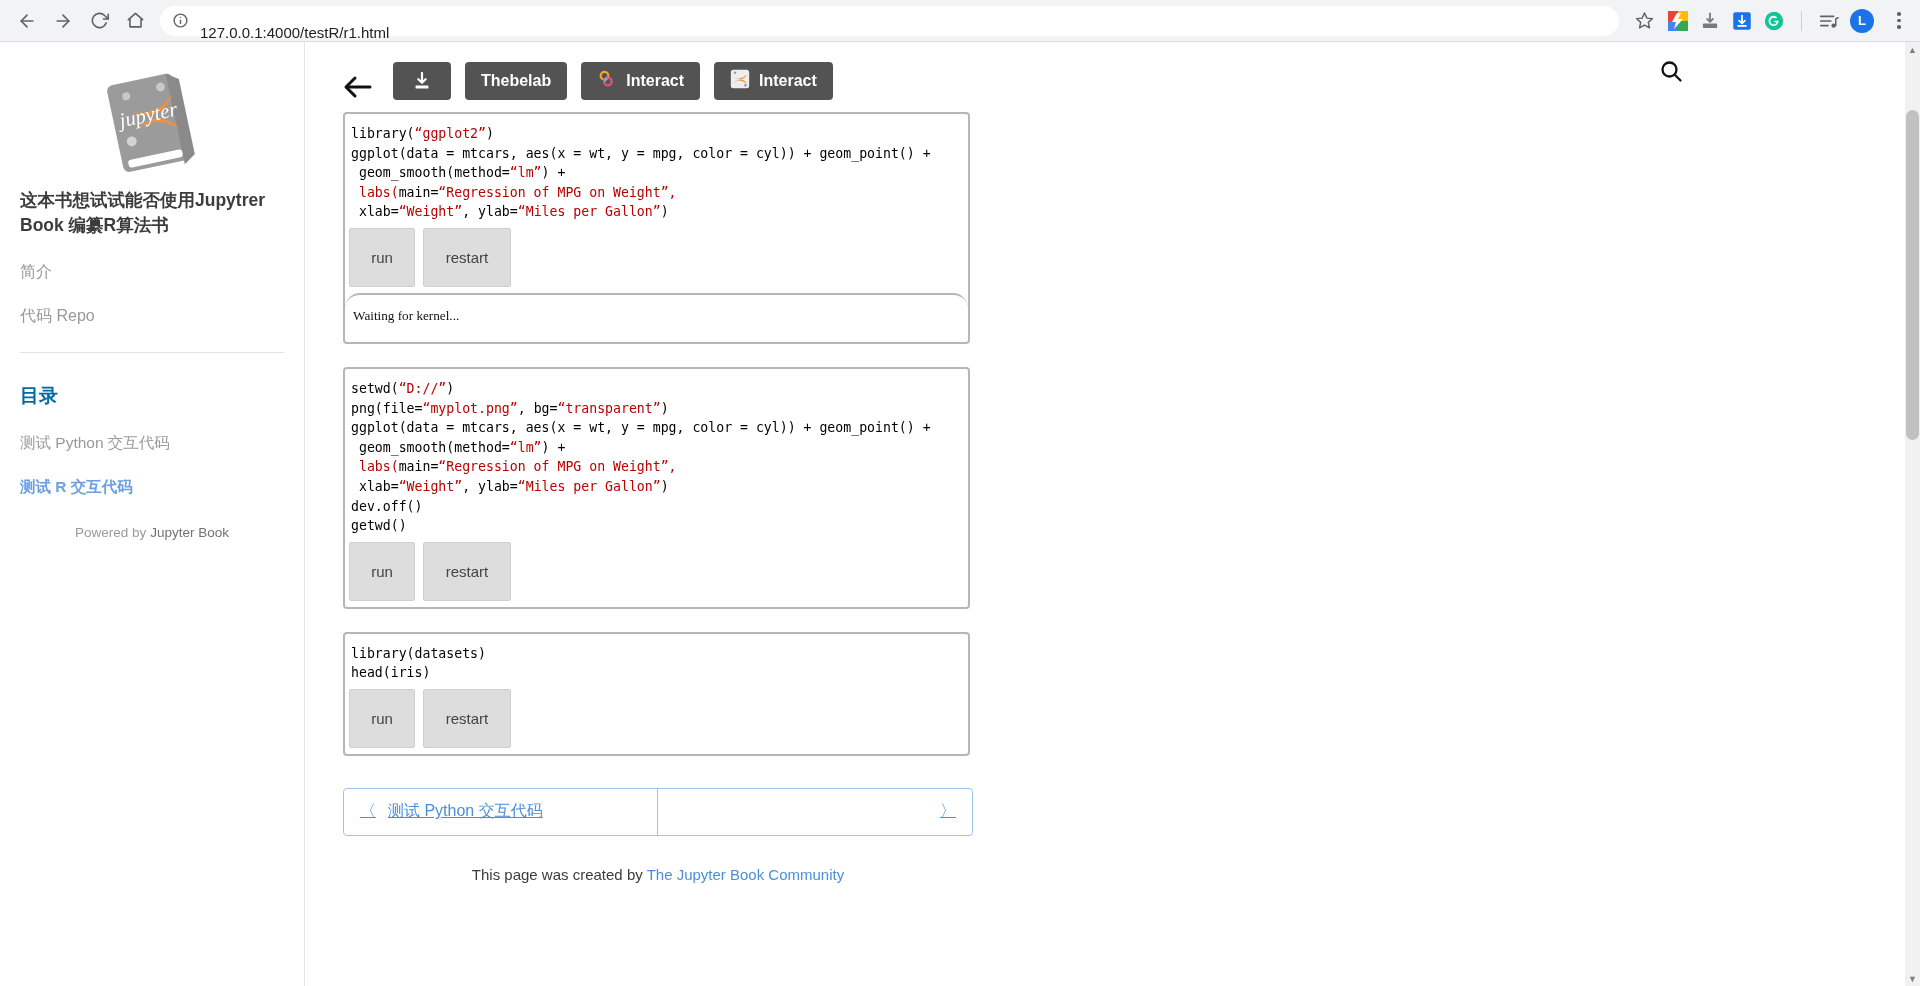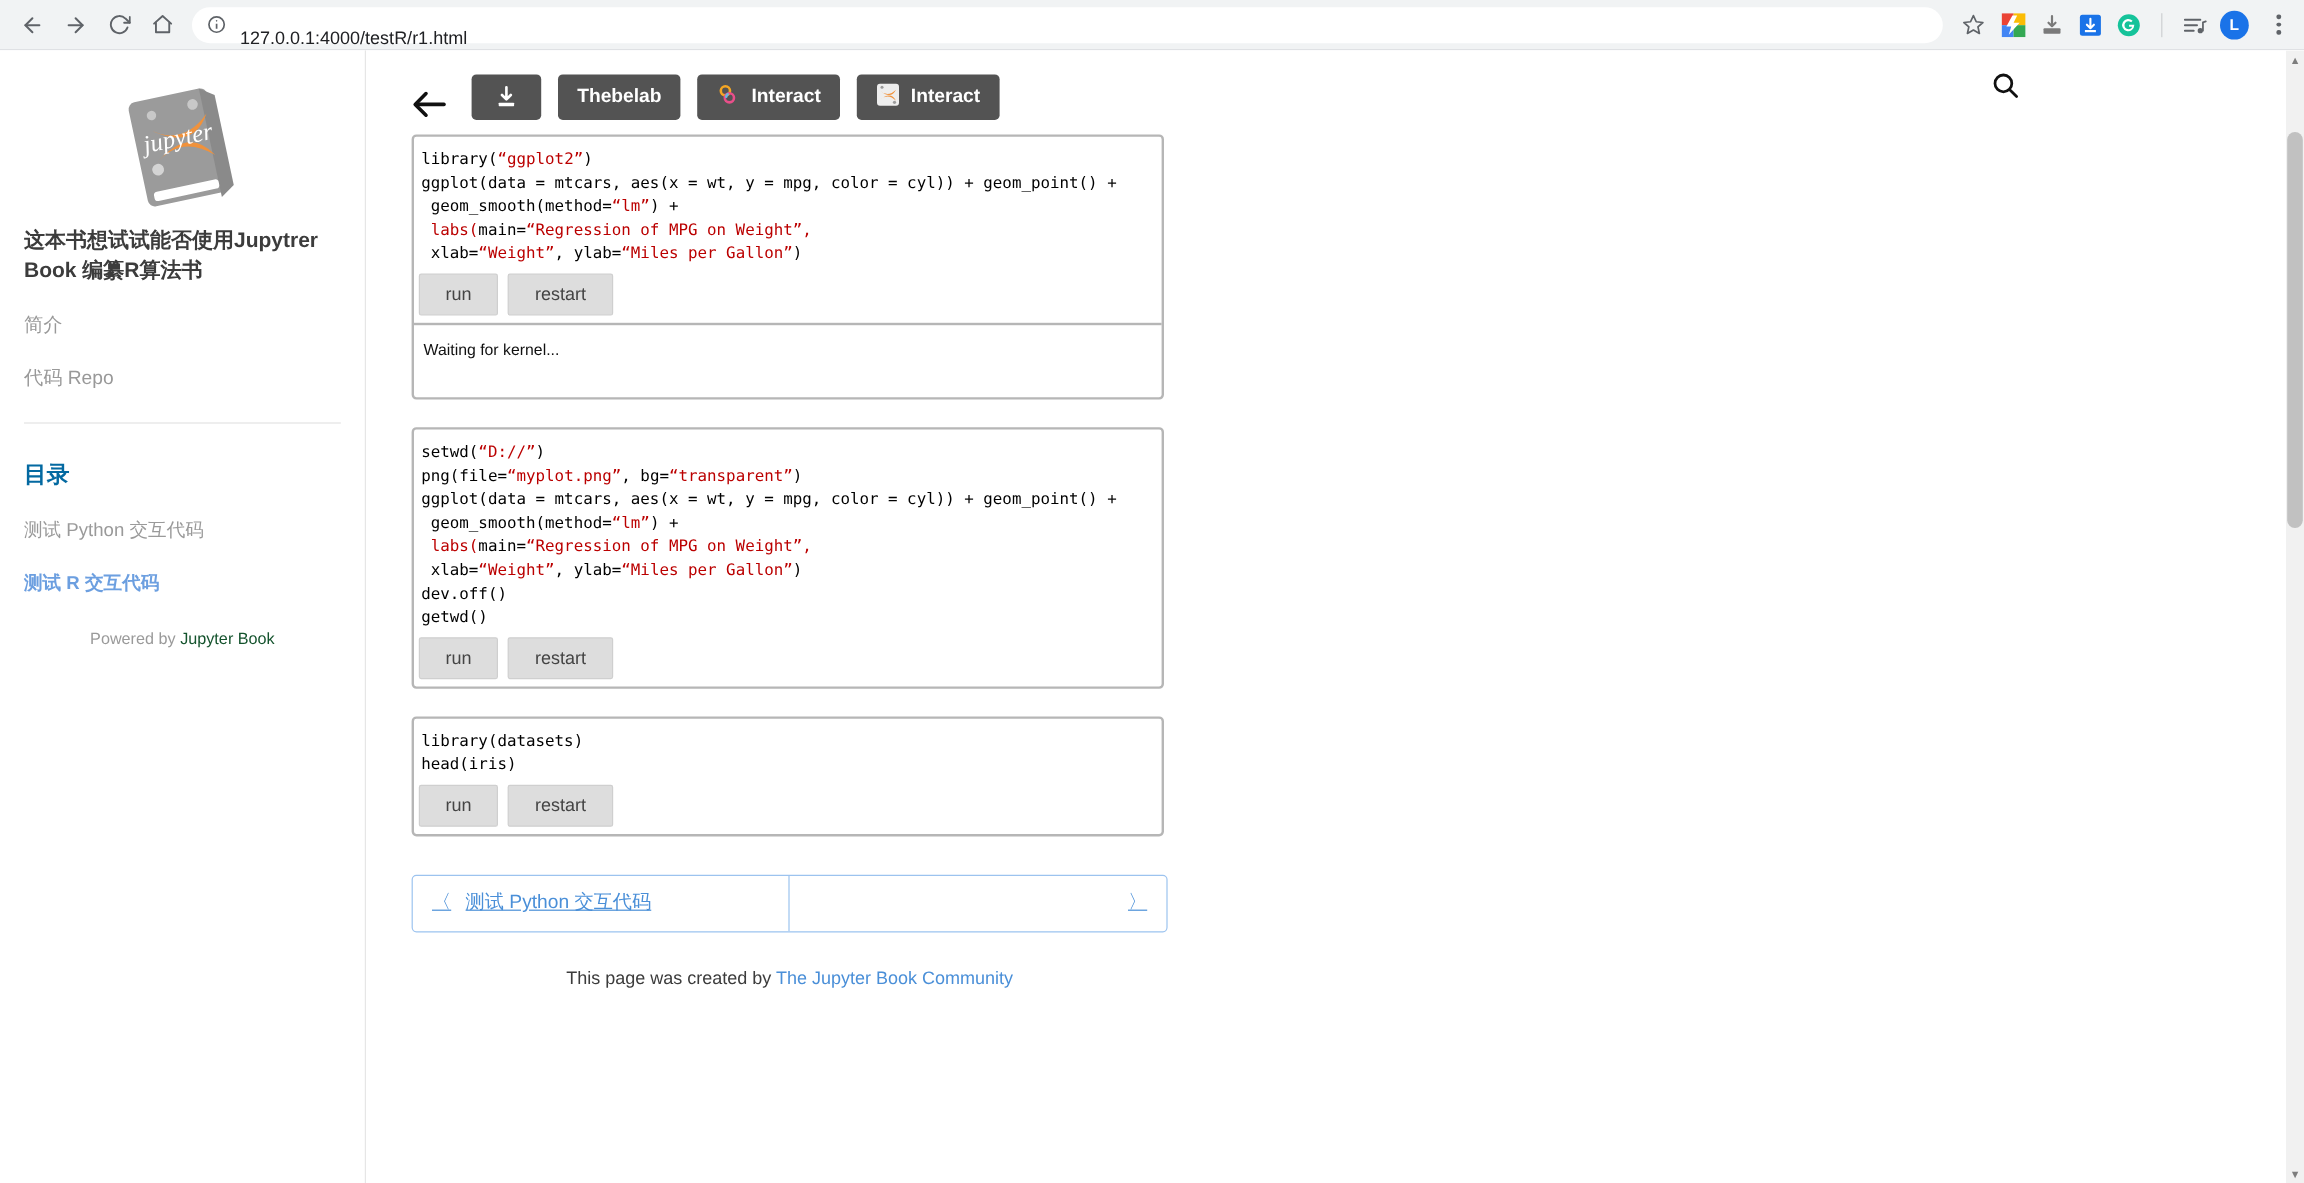--- a/index.html
+++ b/index.html
@@ -124,21 +124,21 @@
     margin-top: 24px;
     line-height: 1.3;
   }
   .toc-item.active { color: #6c9fe0; font-weight: bold; }
   .powered {
     font-size: 13.5px;
     color: #9a9a9a;
     margin-top: 27px;
     align-self: center;
   }
-  .powered a { color: #14532d; text-decoration: none; }
+  .powered a { color: #737373; text-decoration: none; }
 
   
   .main {
     flex: 1 1 auto;
     position: relative;
     overflow: hidden;
     background: #fff;
   }
   .topbar {
     height: 58px;
@@ -199,32 +199,33 @@
   }
   .cell-code .str { color: #bb0000; }
   .cell-code .fn-red { color: #bb0000; }
   .btn-row { padding: 2px 4px 6px 4px; display: flex; gap: 8px; }
   .thebe-btn {
     background: #dddddd;
     border: 1px solid #cfcfcf;
     border-radius: 2px;
     font-size: 15px;
     color: #444;
-    padding: 8px 0;
+    padding: 20px 0;
     width: 66px;
     text-align: center;
     font-family: "Liberation Sans", sans-serif;
   }
   .thebe-btn.restart { width: 88px; }
   .cell-output {
     border-top: 2px solid #b6b6b6;
-    padding: 13px 8px 32px 8px;
-    font-family: Liberation Sans, sans-serif;
+    padding: 13px 8px 18px 8px;
+    font-family: Liberation Serif, serif;
     font-size: 13.2px;
     color: #111;
+    border-radius: 15px;
   }
 
   
   .pagenav {
     display: flex;
     width: 630px;
     margin-top: 32px;
     border: 1px solid #9cc3ef;
     border-radius: 4px;
     overflow: hidden;

